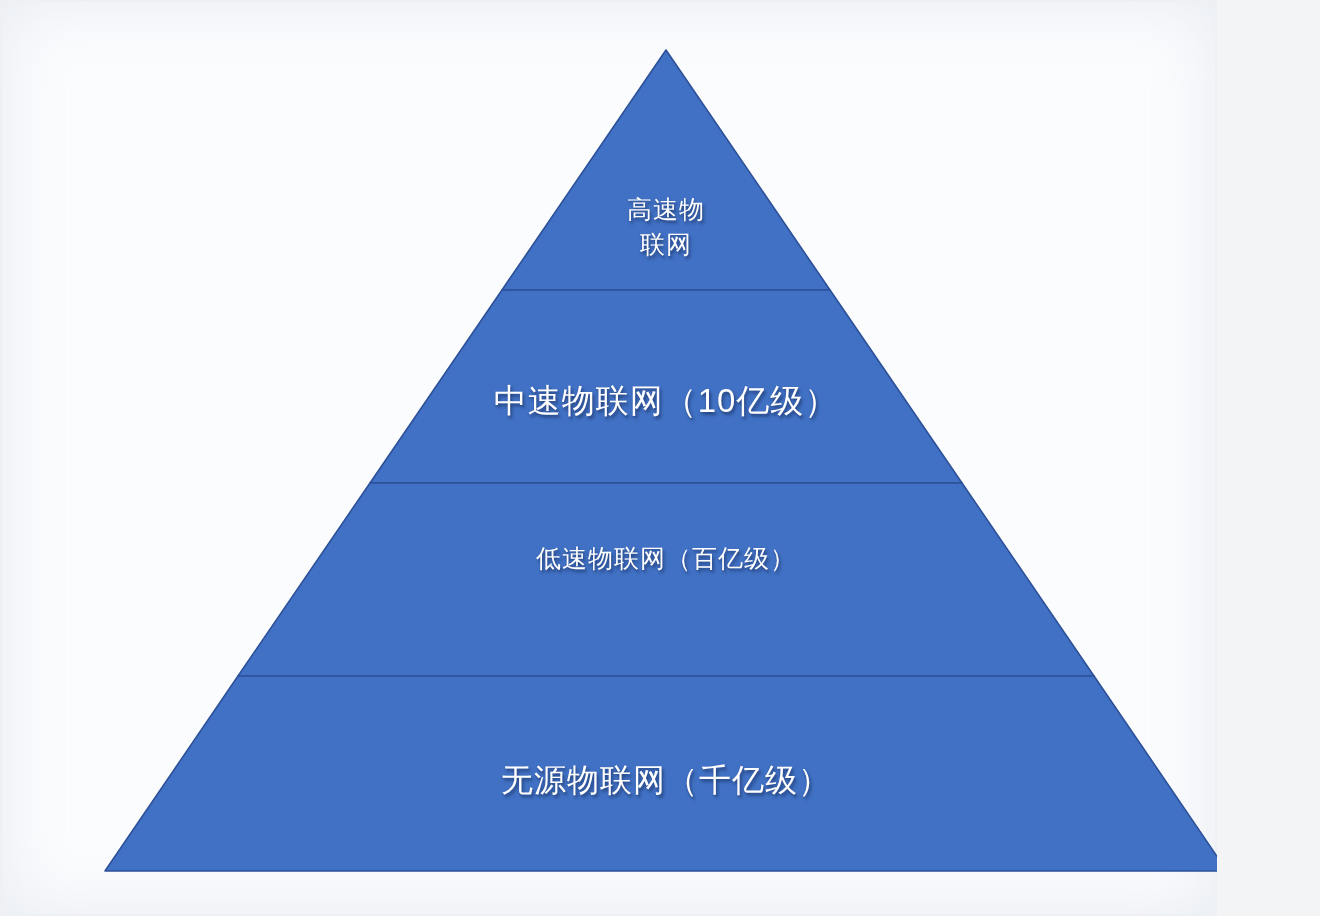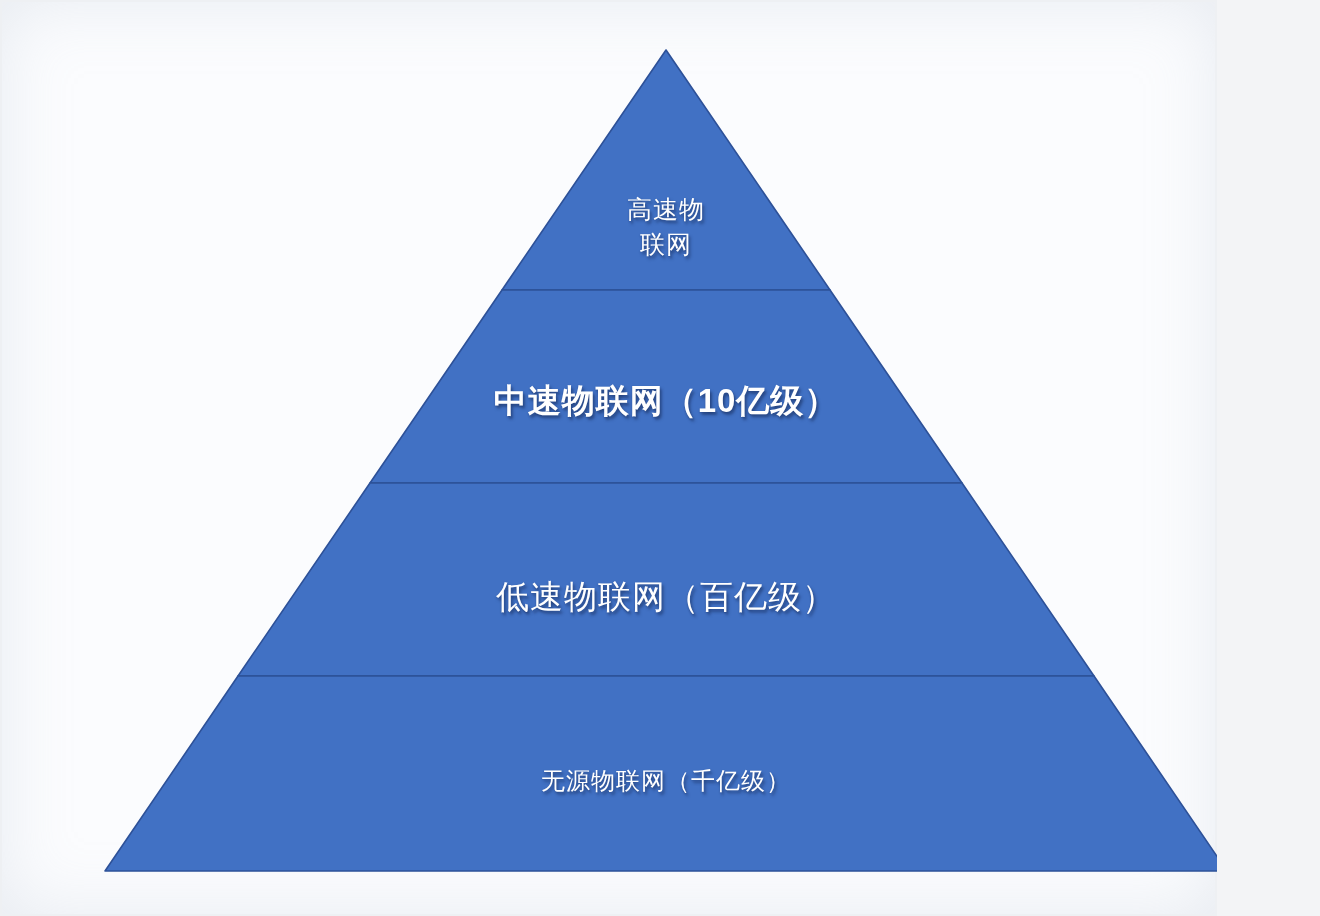--- a/index.html
+++ b/index.html
@@ -43,32 +43,31 @@
     transform:translateX(-50%);
     font-size:25px; line-height:35px;
     white-space:nowrap;
   }
   .lbl1 .line{display:block;}
   .lbl2{
     left:666px; top:384px;
     transform:translateX(-50%);
     font-size:33px; line-height:34px;
     white-space:nowrap;
-    font-weight:bold;
   }
   .lbl3{
-    left:666px; top:580px;
+    left:666px; top:541px;
     transform:translateX(-50%);
-    font-size:33px; line-height:34px;
+    font-size:25px; line-height:34px;
     white-space:nowrap;
   }
   .lbl4{
     left:666px; top:762px;
     transform:translateX(-50%);
-    font-size:24px; line-height:37px;
+    font-size:32px; line-height:37px;
     white-space:nowrap;
   }
 </style>
 </head>
 <body>
 
 <div class="screen">
 
   <svg class="pyramid" viewBox="0 0 1320 916" aria-hidden="true">
     <polygon points="666,50 830,290 502,290"></polygon>

